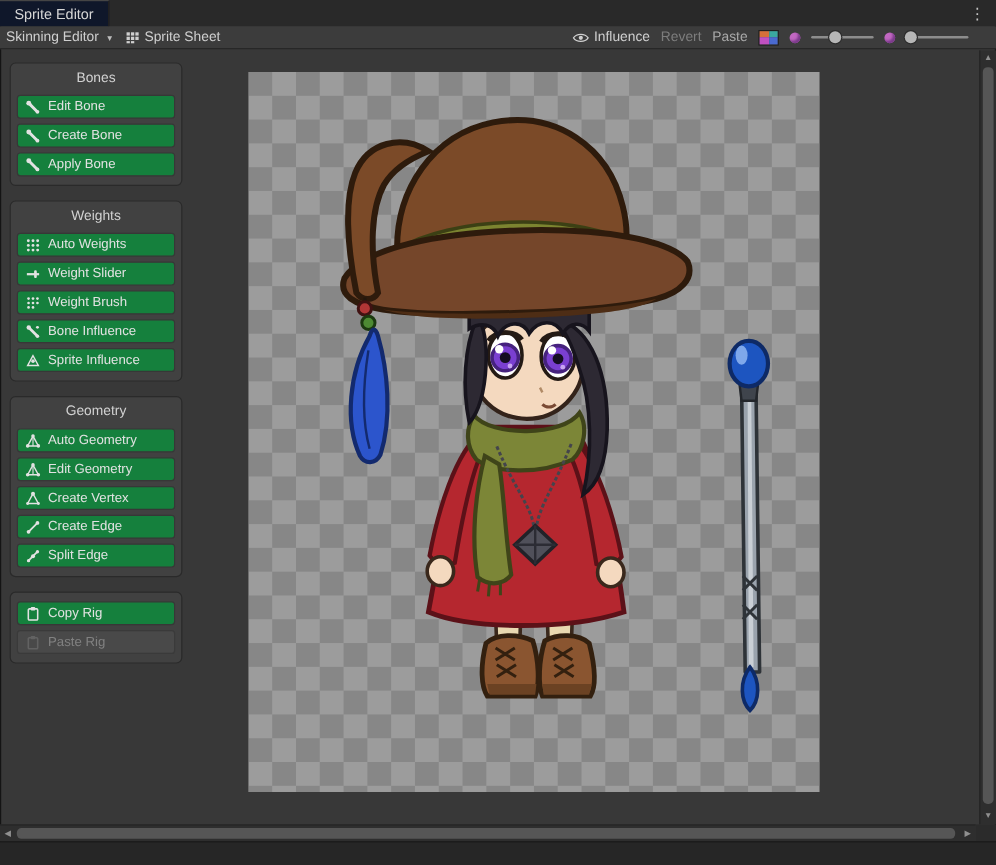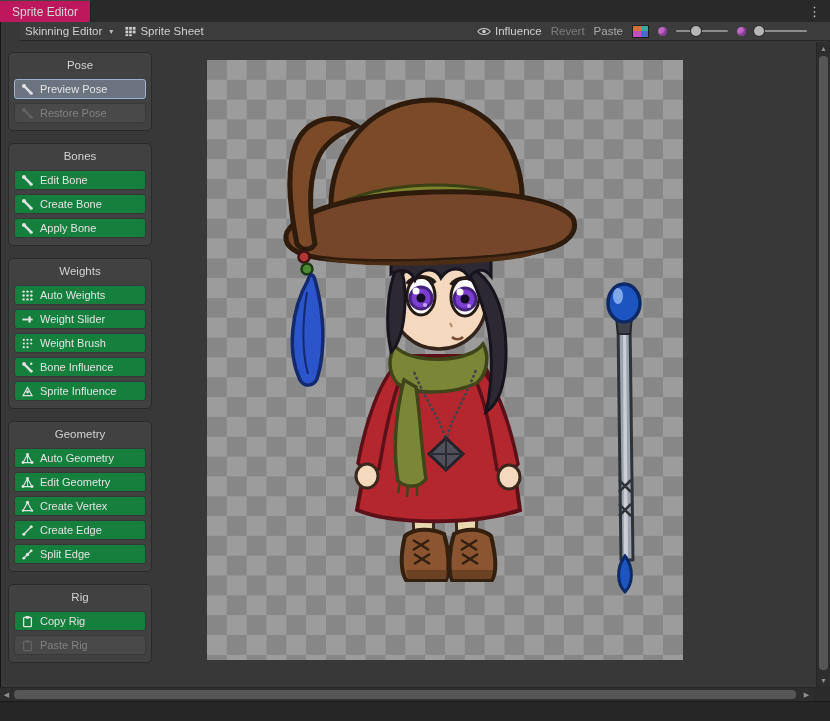--- a/index.html
+++ b/index.html
@@ -1,27 +1,27 @@
 <!DOCTYPE html>
 <html style="--checker-light: #9c9c9c; --checker-dark: #878787; --selected-button-bg: #6b7380; --selected-button-border: #9db2cc;"><head>
 <meta charset="utf-8">
 <style>
   html,body{margin:0;padding:0;background:#1e1e1e;}
   .window{position:relative;width:830px;height:721px;background:#383838;overflow:hidden;
           font-family:"Liberation Sans",sans-serif;box-shadow:inset 0 0 0 1px #141414;}
 
   
   .tabbar{position:absolute;left:0;top:0;right:0;height:22px;background:#292929;display:flex;align-items:stretch;}
-  .tab{display:flex;align-items:center;padding:0 12px;background:#be185d;color:#d6d6d6;font-size:12px;
+  .tab{display:flex;align-items:center;padding:0 12px;background:#0f172a;color:#d6d6d6;font-size:12px;
        border-right:1px solid #202020;border-top:1px solid #454545;}
   .kebab{margin-left:auto;display:flex;align-items:center;padding:0 9px;color:#c4c4c4;font-size:13px;cursor:default;}
 
   
   .toolbar{position:absolute;left:0;top:22px;right:0;height:19px;background:#3c3c3c;border-bottom:1px solid #272727;
-           display:flex;align-items:center;font-size:11.5px;color:#cfcfcf;padding:0 5px;box-sizing:border-box;margin-left:20px;}
+           display:flex;align-items:center;font-size:11.5px;color:#cfcfcf;padding:0 5px;box-sizing:border-box;}
   .tb-left{display:flex;align-items:center;gap:12px;}
   .tb-right{margin-left:auto;display:flex;align-items:center;gap:9px;padding-right:18px;}
   .tb-btn{display:flex;align-items:center;gap:4px;cursor:default;white-space:nowrap;}
   .tb-btn.dim{color:#7d7d7d;}
   .tb-btn.semidim{color:#a9a9a9;}
   .caret{font-size:8px;margin-left:3px;color:#bdbdbd;}
   .swatch{width:15px;height:11px;display:grid;grid-template-columns:1fr 1fr;grid-template-rows:1fr 1fr;
           border:1px solid #1f1f1f;cursor:default;}
   .slider{width:52px;height:2px;background:#8d8d8d;position:relative;border-radius:1px;cursor:default;}
   .knob{position:absolute;top:-4px;width:10px;height:10px;background:#b6b6b6;border-radius:50%;margin-left:-5px;
@@ -115,39 +115,20 @@
       </div>
       <div class="slider-icon"></div>
       <div class="slider">
         <div class="knob" style="left: 8%;"></div>
       </div>
     </div>
   </div>
 
   <div class="sidebar">
 
-    <div class="group">
-      <div class="group-title">Pose</div>
-      <div class="btn selected">
-        <svg width="13" height="13" viewBox="0 0 14 14">
-            <path d="M3.4 3.4L10.6 10.6" stroke="currentColor" stroke-width="2.6" stroke-linecap="round" fill="none"></path>
-            <circle cx="3.2" cy="3.2" r="2.2" fill="currentColor"></circle>
-            <circle cx="11" cy="11" r="1.7" fill="currentColor"></circle>
-          </svg>
-        <span>Preview Pose</span>
-      </div>
-      <div class="btn disabled">
-        <svg width="13" height="13" viewBox="0 0 14 14">
-            <path d="M3.4 3.4L10.6 10.6" stroke="currentColor" stroke-width="2.6" stroke-linecap="round" fill="none"></path>
-            <circle cx="3.2" cy="3.2" r="2.2" fill="currentColor"></circle>
-            <circle cx="11" cy="11" r="1.7" fill="currentColor"></circle>
-          </svg>
-        <span>Restore Pose</span>
-      </div>
-    </div>
 
     <div class="group">
       <div class="group-title">Bones</div>
       <div class="btn">
         <svg width="13" height="13" viewBox="0 0 14 14">
             <path d="M3.4 3.4L10.6 10.6" stroke="currentColor" stroke-width="2.6" stroke-linecap="round" fill="none"></path>
             <circle cx="3.2" cy="3.2" r="2.2" fill="currentColor"></circle>
             <circle cx="11" cy="11" r="1.7" fill="currentColor"></circle>
           </svg>
         <span>Edit Bone</span>
@@ -274,21 +255,20 @@
             <path d="M3 11L7 7M11 3L7 7" stroke="currentColor" stroke-width="1.6"></path>
             <circle cx="3" cy="11" r="1.5" fill="currentColor"></circle>
             <circle cx="11" cy="3" r="1.5" fill="currentColor"></circle>
             <circle cx="7" cy="7" r="1.8" fill="currentColor"></circle>
           </svg>
         <span>Split Edge</span>
       </div>
     </div>
 
     <div class="group">
-      <div class="group-title">Rig</div>
       <div class="btn">
         <svg width="13" height="13" viewBox="0 0 14 14">
             <rect x="2.8" y="2.6" width="8.4" height="10" rx="1" fill="none" stroke="currentColor" stroke-width="1.4"></rect>
             <rect x="5" y="1" width="4" height="3" rx="0.8" fill="currentColor"></rect>
           </svg>
         <span>Copy Rig</span>
       </div>
       <div class="btn disabled">
         <svg width="13" height="13" viewBox="0 0 14 14">
             <rect x="2.8" y="2.6" width="8.4" height="10" rx="1" fill="none" stroke="currentColor" stroke-width="1.4"></rect>

